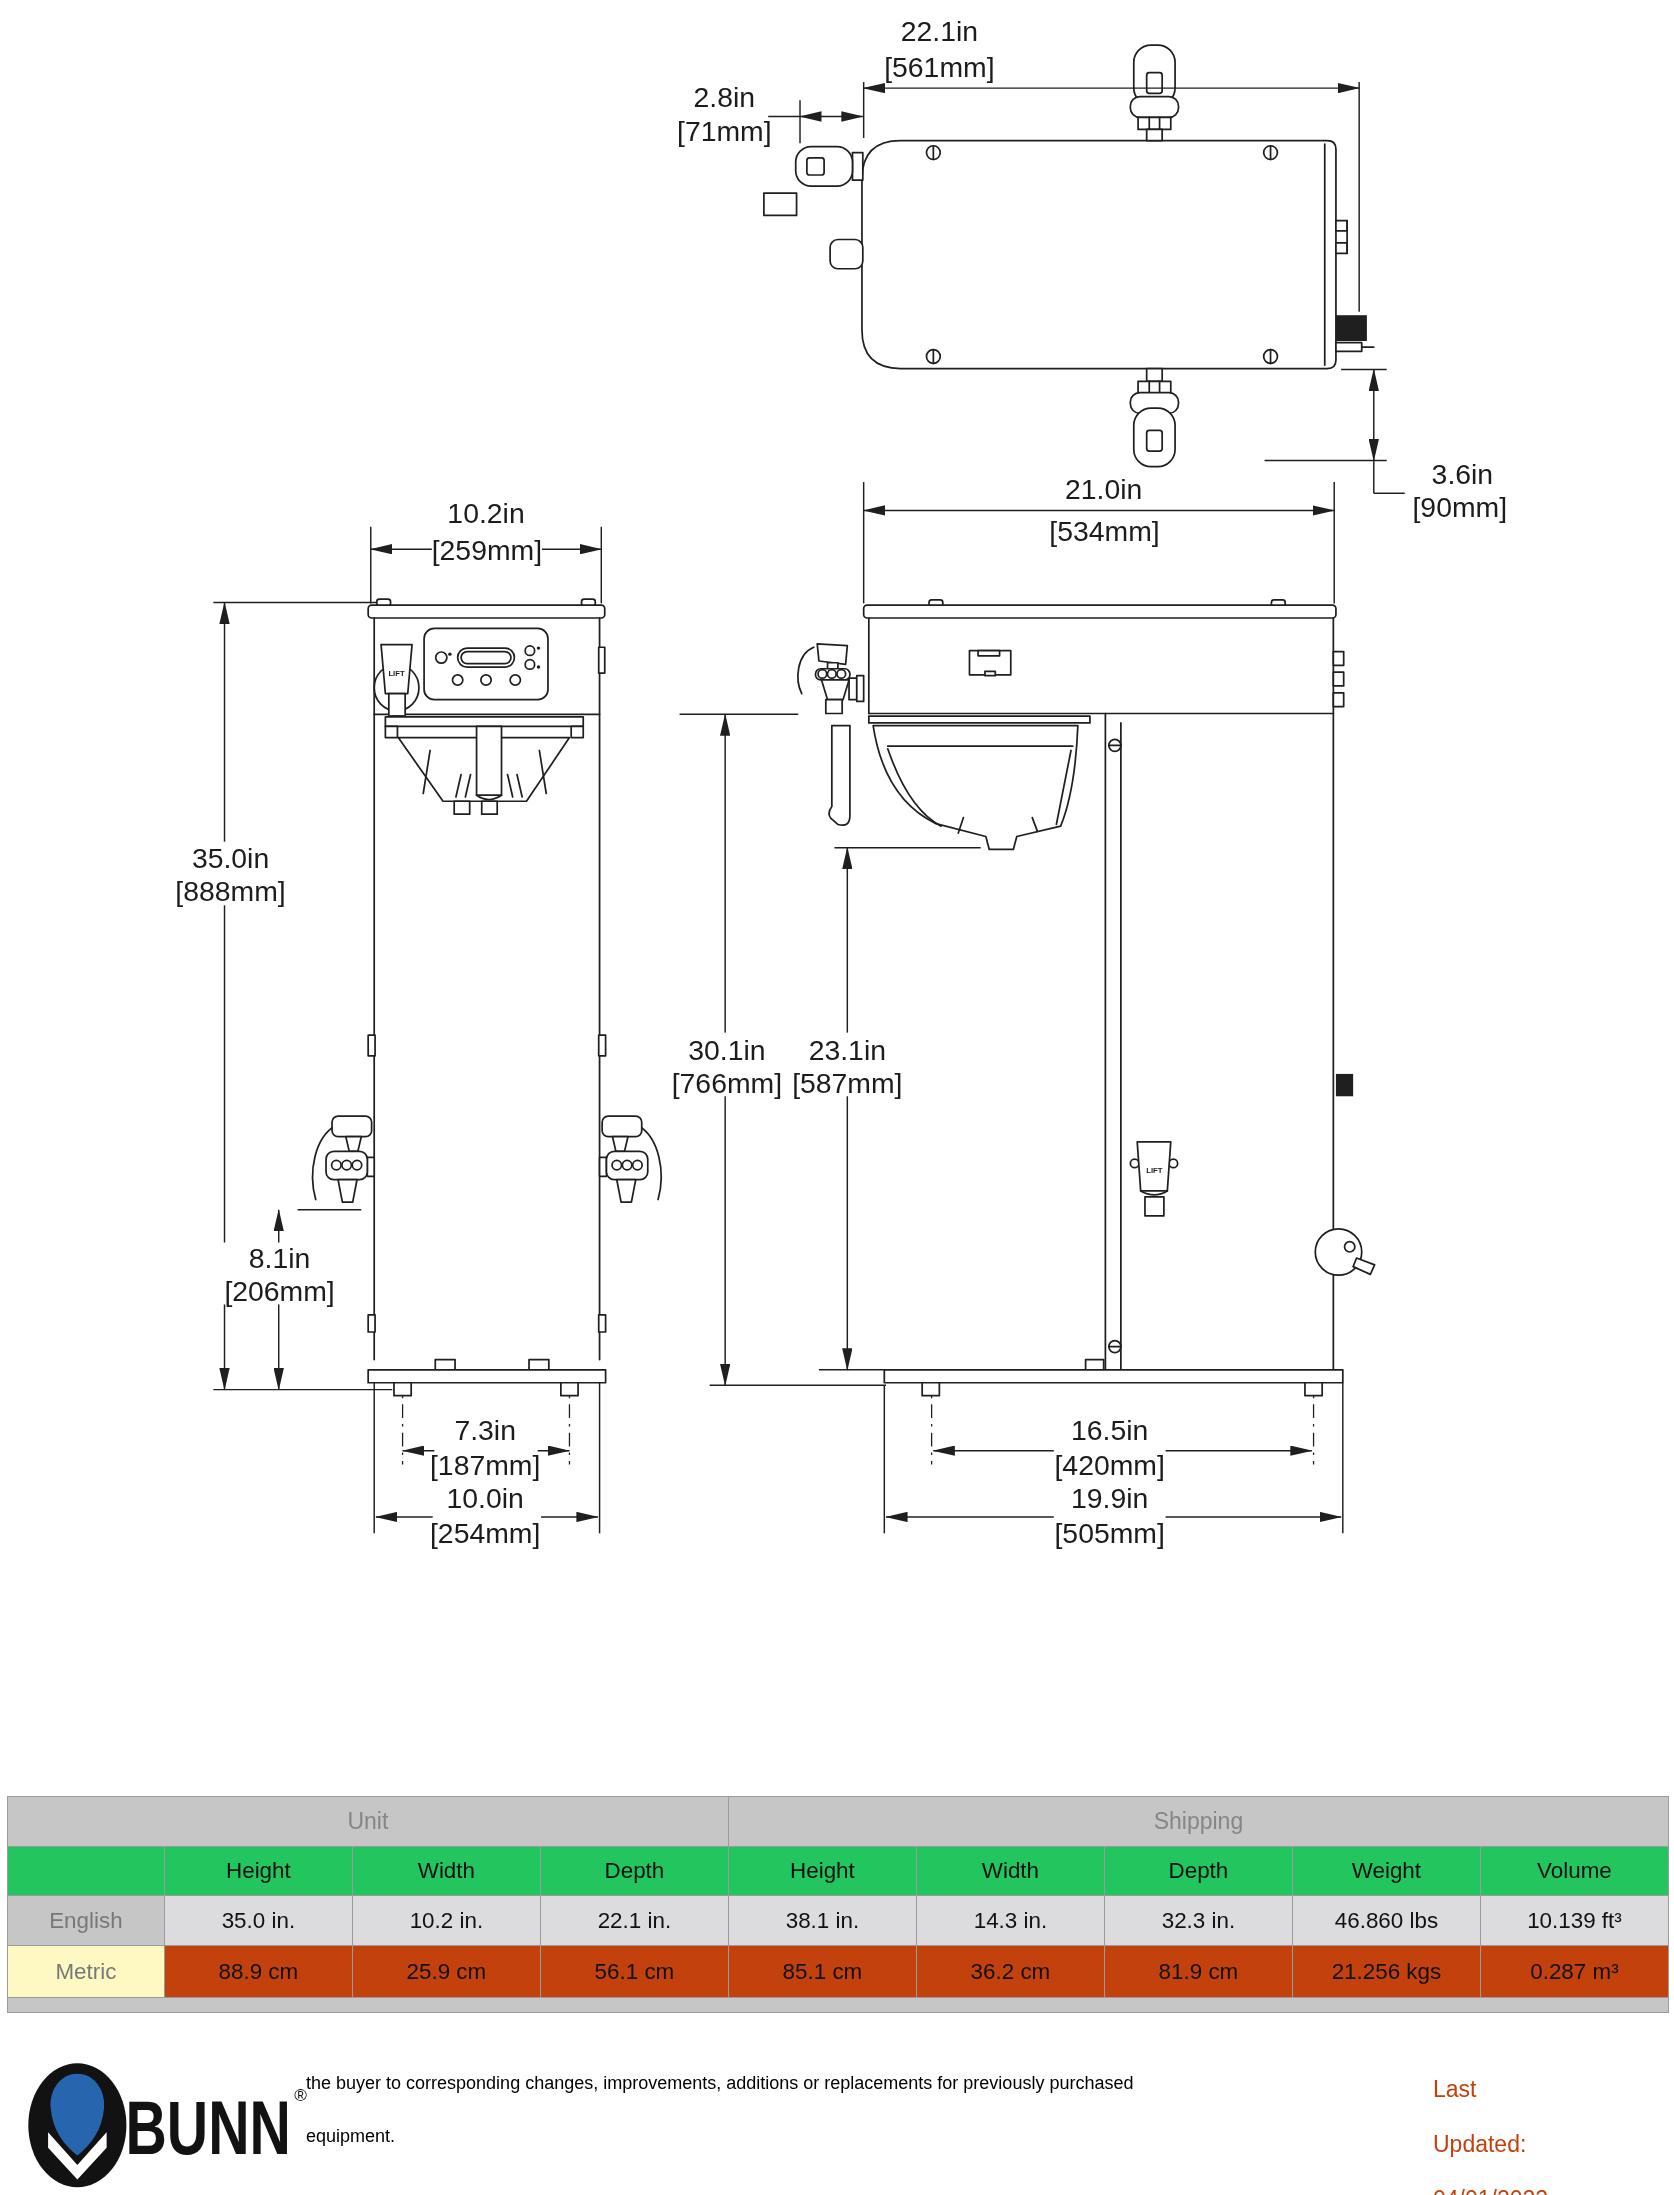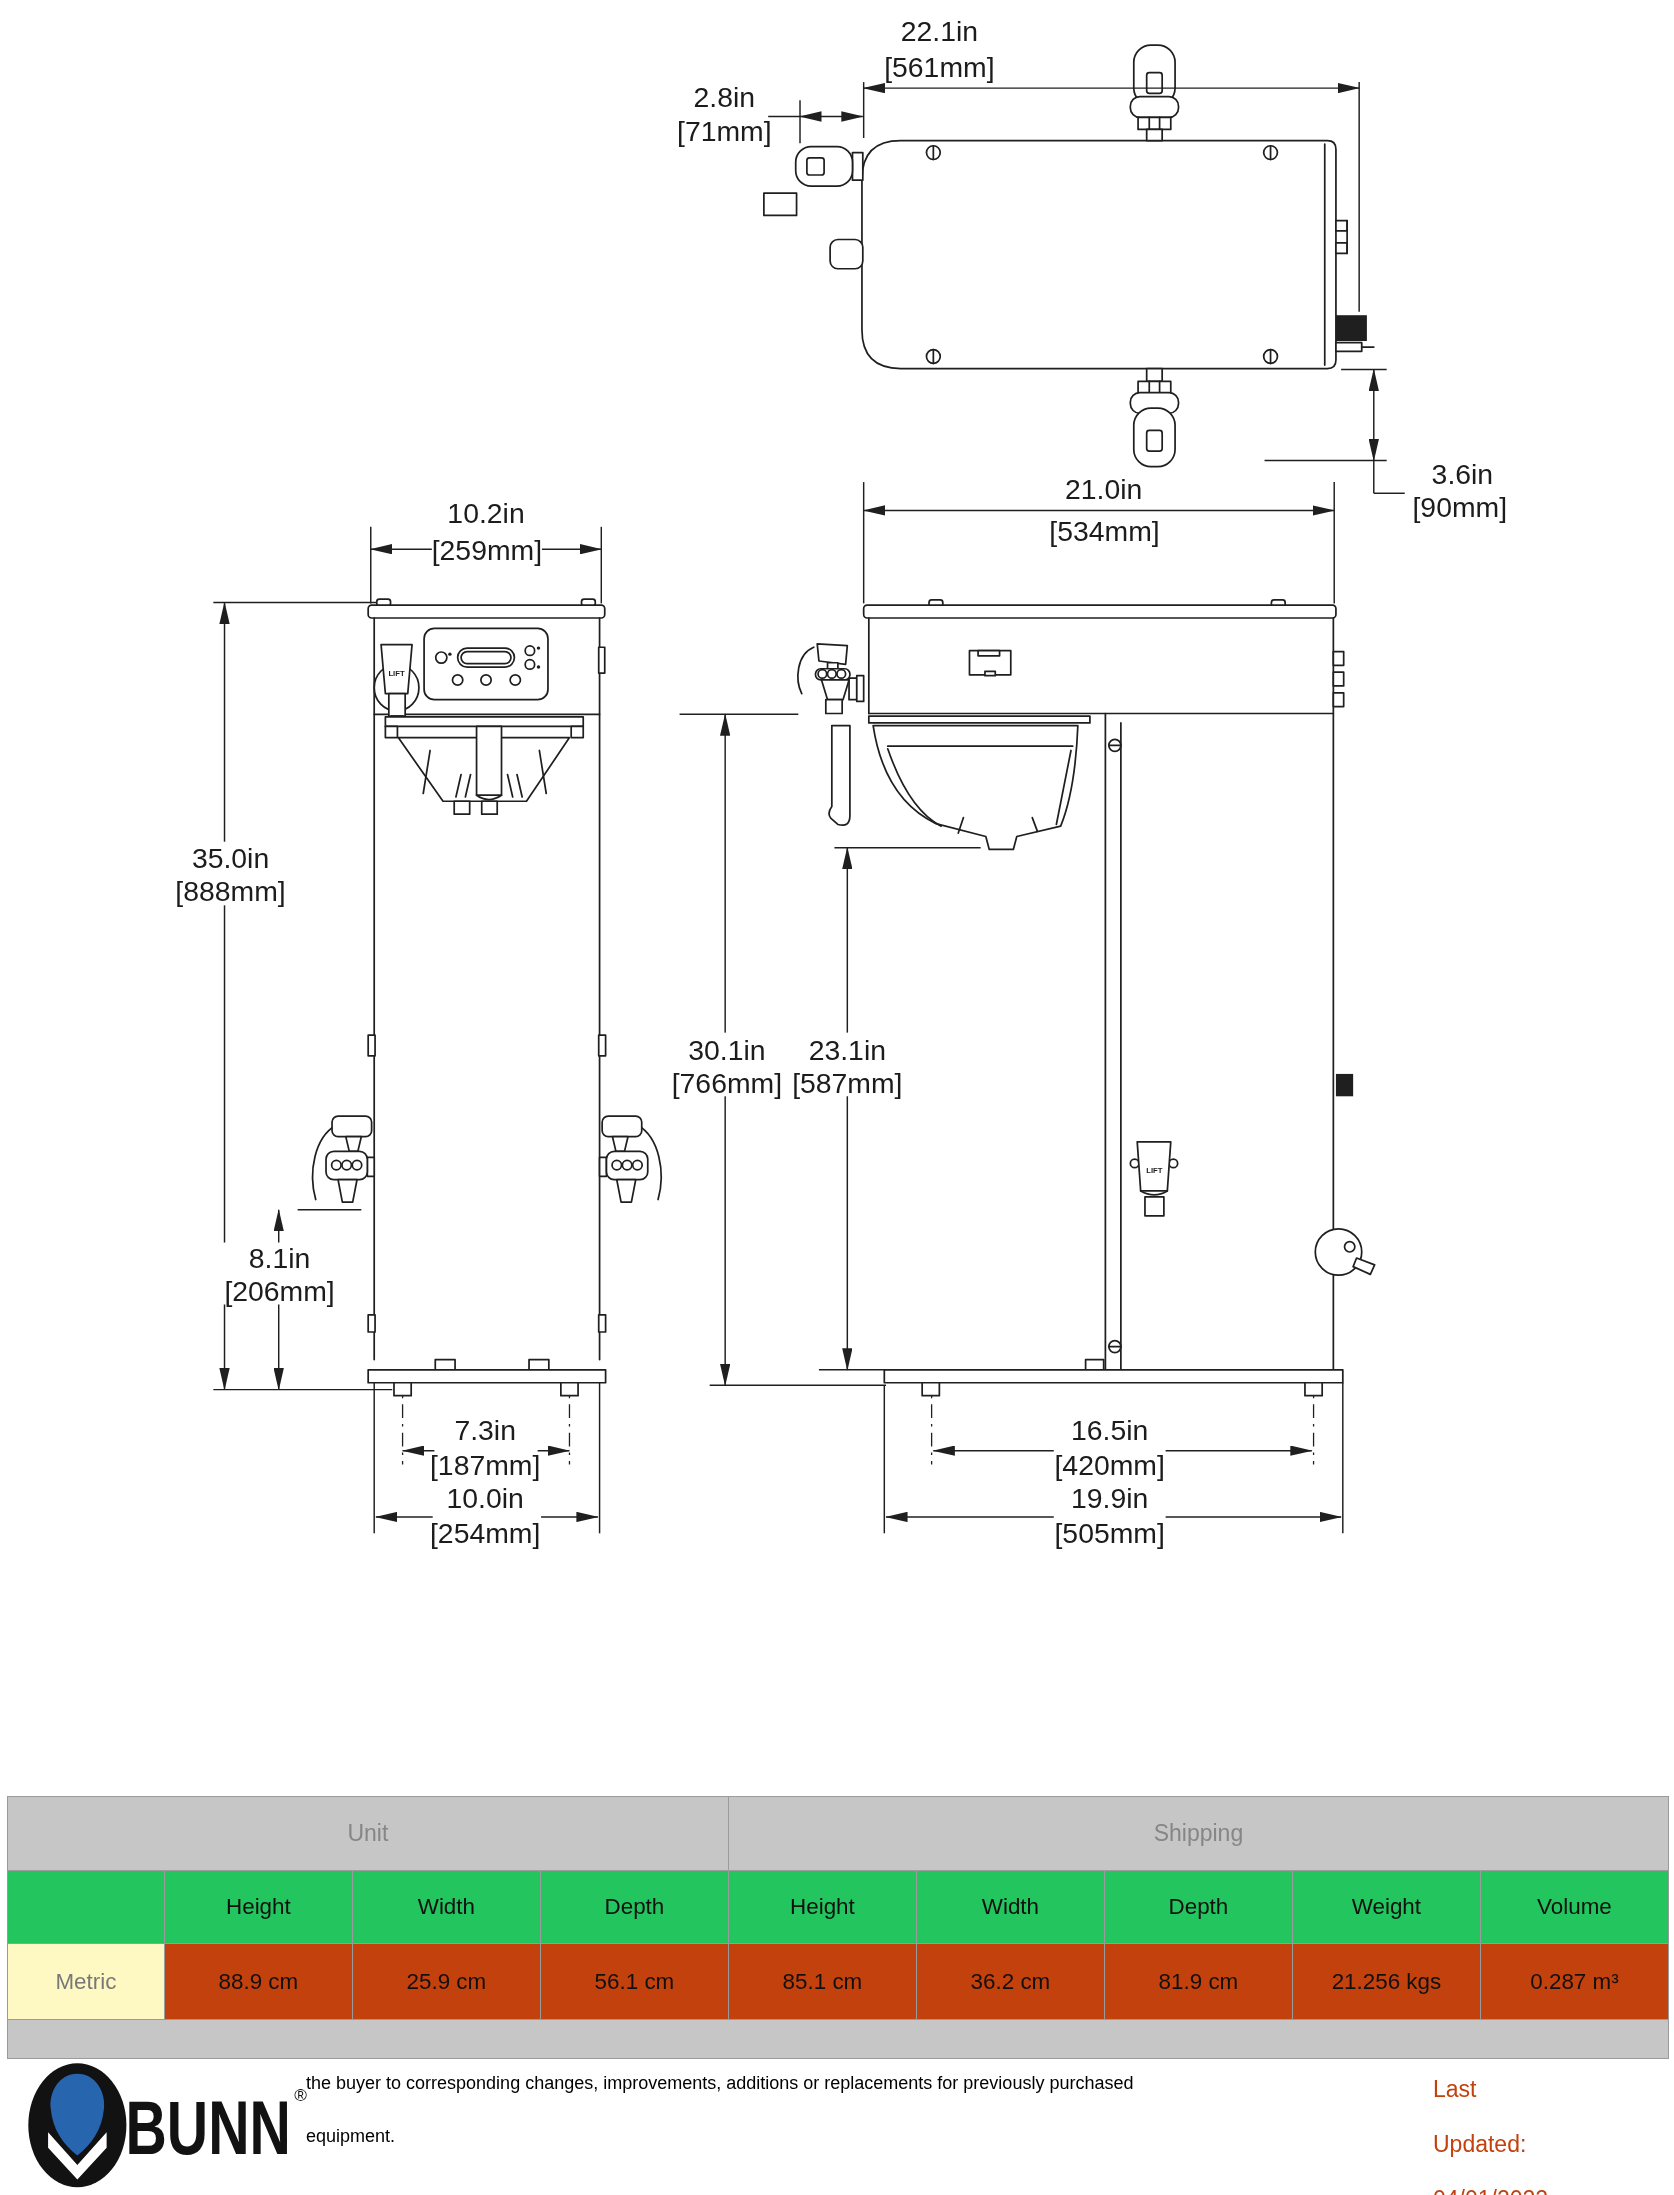--- a/index.html
+++ b/index.html
@@ -13,21 +13,21 @@
   .fb{fill:#1f1f1f;stroke:none;}
   .dl{stroke:#1f1f1f;stroke-width:1.7;fill:none;}
   .dd{stroke:#1f1f1f;stroke-width:1.5;fill:none;stroke-dasharray:3 7 16 7;}
   .tbg{fill:#fff;stroke:none;}
   text.dim{font-size:33px;fill:#1c1c1c;text-anchor:middle;font-family:"Liberation Sans",sans-serif;}
   text.lift{font-size:9px;font-weight:bold;fill:#1c1c1c;text-anchor:middle;font-family:"Liberation Sans",sans-serif;}
 
   
   #spec{position:absolute;left:6.9px;top:1796px;width:1661px;border-collapse:collapse;table-layout:fixed;
         font-size:22.4px;color:#111;}
-  #spec td{border:1.7px solid #9b9b9b;text-align:center;padding:16px;}
+  #spec td{border:1.7px solid #9b9b9b;text-align:center;padding:4px;}
   #spec .ghdr{background:#c6c6c7;color:#868686;height:41px;font-size:23px;}
   #spec .chdr td{background:#22c55e;height:40px;}
   #spec .rlabel{background:#c6c6c7;color:#787878;}
   #spec tr.eng td{background:#dcdcde;height:41px;}
   #spec tr.eng td.rlabel{background:#c6c6c7;}
   #spec tr.met td{background:#c2410c;height:43px;}
   #spec tr.met td.rlabel{background:#fef9c3;}
   #spec tr.strip td{background:#c6c6c7;height:6px;border-top:1.7px solid #9b9b9b;}
 
   
@@ -386,20 +386,31 @@
       <td></td>
       <td>Height</td>
       <td>Width</td>
       <td>Depth</td>
       <td>Height</td>
       <td>Width</td>
       <td>Depth</td>
       <td>Weight</td>
       <td>Volume</td>
     </tr>
+    <tr class="eng">
+      <td class="rlabel">English</td>
+      <td>35.0 in.</td>
+      <td>10.2 in.</td>
+      <td>22.1 in.</td>
+      <td>38.1 in.</td>
+      <td>14.3 in.</td>
+      <td>32.3 in.</td>
+      <td>46.860 lbs</td>
+      <td>10.139 ft³</td>
+    </tr>
     <tr class="met">
       <td class="rlabel">Metric</td>
       <td>88.9 cm</td>
       <td>25.9 cm</td>
       <td>56.1 cm</td>
       <td>85.1 cm</td>
       <td>36.2 cm</td>
       <td>81.9 cm</td>
       <td>21.256 kgs</td>
       <td>0.287 m³</td>

